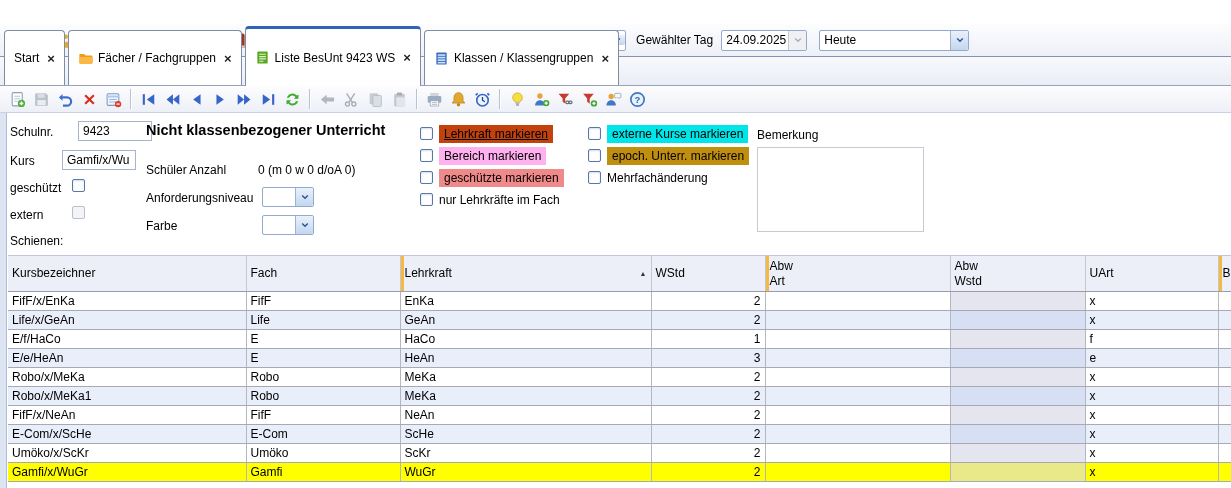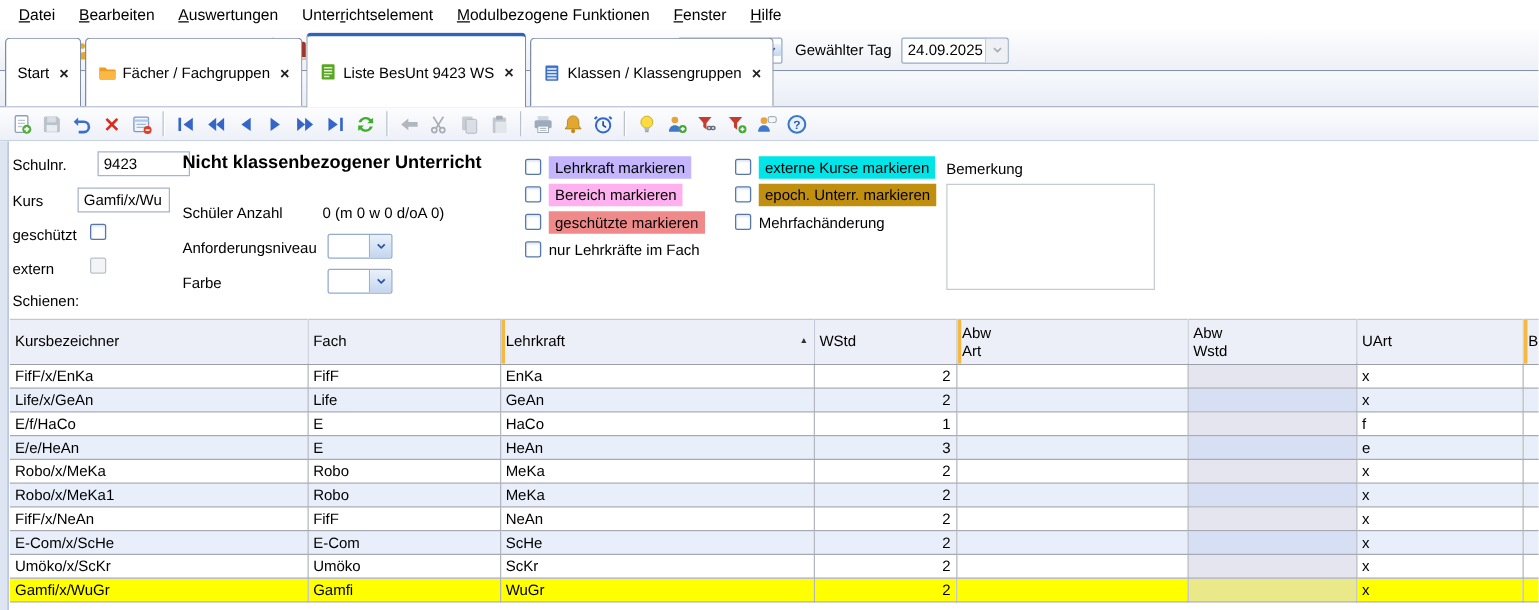--- a/index.html
+++ b/index.html
@@ -75,29 +75,20 @@
   tr.even td{background:var(--row_alt,#e8effb);}
   tr.sel  td{background:var(--row_selected,#ffff00);}
   tr.odd  td.dim{background:#e4e5ef;}
   tr.even td.dim{background:#d7dff5;}
   tr.sel  td.dim{background:#e9e98a;}
 </style>
 </head>
 <body>
 
 <div class="app">
-  <div class="menubar" id="menubar">
-      <div class="menu-item"><u>D</u>atei</div>
-      <div class="menu-item"><u>B</u>earbeiten</div>
-      <div class="menu-item"><u>A</u>uswertungen</div>
-      <div class="menu-item">Unter<u>r</u>ichtselement</div>
-      <div class="menu-item"><u>M</u>odulbezogene Funktionen</div>
-      <div class="menu-item"><u>F</u>enster</div>
-      <div class="menu-item"><u>H</u>ilfe</div>
-    </div>
 
   <div class="toolbar tb-main">
     <div id="tb1-icons" class="tb-icons">
         <button class="tb-btn">
           <span class="ico">
             <svg viewBox="0 0 16 16" aria-hidden="true">
               <g fill="#2b5eae">
                 <circle cx="4" cy="4.9" r="1.9"></circle>
                 <circle cx="12" cy="4.9" r="1.9"></circle>
                 <circle cx="8" cy="4.2" r="2.1"></circle>
@@ -248,20 +239,28 @@
             <path d="M3.5 5.5 8 10l4.5-4.5" stroke="#2a52a0" stroke-width="2.2" fill="none"></path>
           </svg>
         </span>
     </div>
     <span class="tb-label" style="margin-left:10px;">Gewählter Tag</span>
     <div class="combo" style="width:86px;">
       <span class="val">24.09.2025</span>
       <span class="cbtn dis">
           <svg viewBox="0 0 16 16" width="10" height="10">
             <path d="M3.5 5.5 8 10l4.5-4.5" stroke="#a8aeb8" stroke-width="2.2" fill="none"></path>
+          </svg>
+        </span>
+    </div>
+    <div class="combo" style="width:150px;margin-left:12px;">
+      <span class="val">Heute</span>
+      <span class="cbtn">
+          <svg viewBox="0 0 16 16" width="10" height="10">
+            <path d="M3.5 5.5 8 10l4.5-4.5" stroke="#2a52a0" stroke-width="2.2" fill="none"></path>
           </svg>
         </span>
     </div>
   </div>
 
   <div class="tabbar" id="tabbar">
       <div class="tab">
         <span class="tab-label">Start</span>
         <span class="tab-close">×</span>
       </div>
@@ -563,21 +562,21 @@
       <span class="cbtn">
           <svg viewBox="0 0 16 16" width="10" height="10">
             <path d="M3.5 5.5 8 10l4.5-4.5" stroke="#2a52a0" stroke-width="2.2" fill="none"></path>
           </svg>
         </span>
     </div>
 
     <div class="cbgroup" id="cbg1" style="left:420px;top:12px;">
         <label class="cb-row">
           <span class="cb"></span>
-          <span class="cb-label hl" style="background: #c4b5fd;">Lehrkraft markieren</span>
+          <span class="cb-label hl" style="background: #c2410c; text-decoration: underline;">Lehrkraft markieren</span>
         </label>
         <label class="cb-row">
           <span class="cb"></span>
           <span class="cb-label hl" style="background: rgb(255, 176, 239);">Bereich markieren</span>
         </label>
         <label class="cb-row">
           <span class="cb"></span>
           <span class="cb-label hl" style="background: rgb(240, 138, 138);">geschützte markieren</span>
         </label>
         <label class="cb-row">

